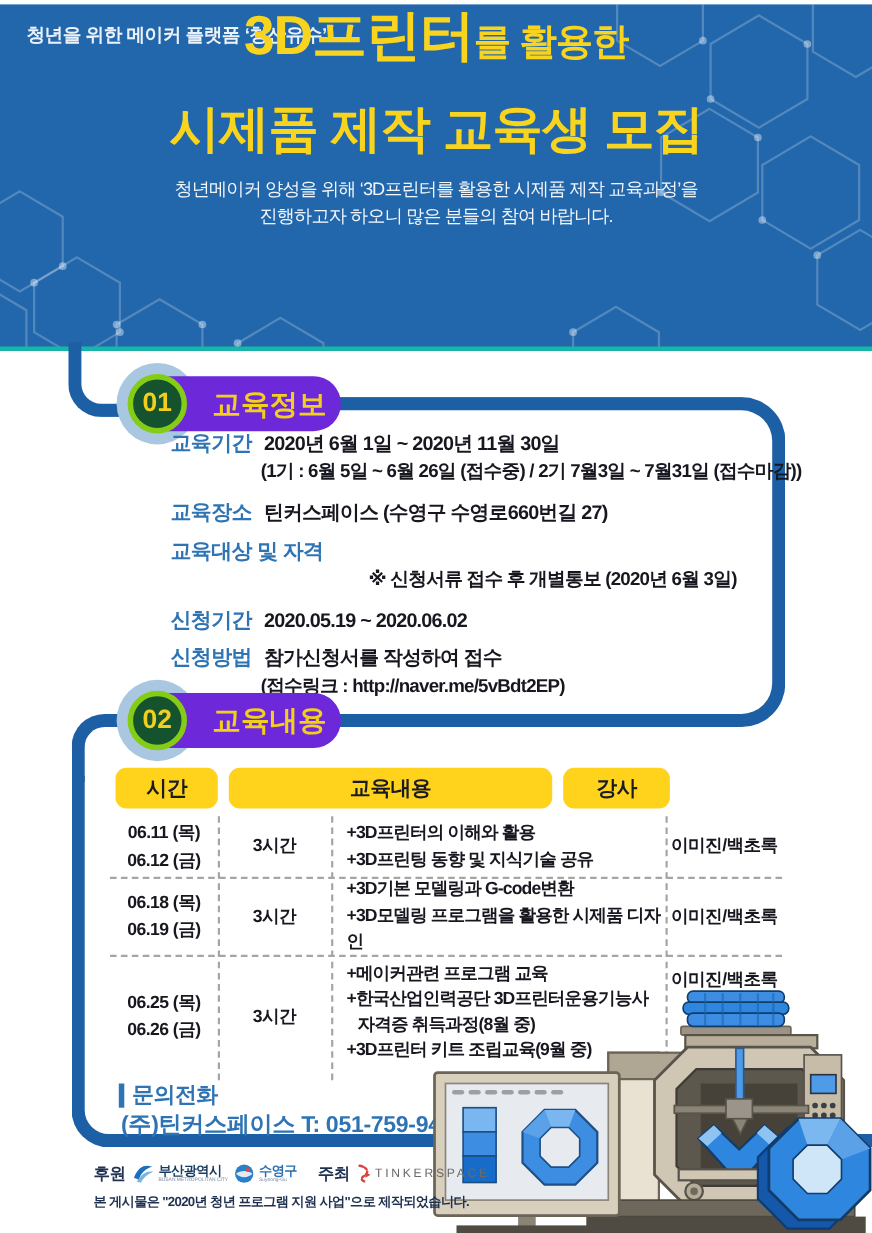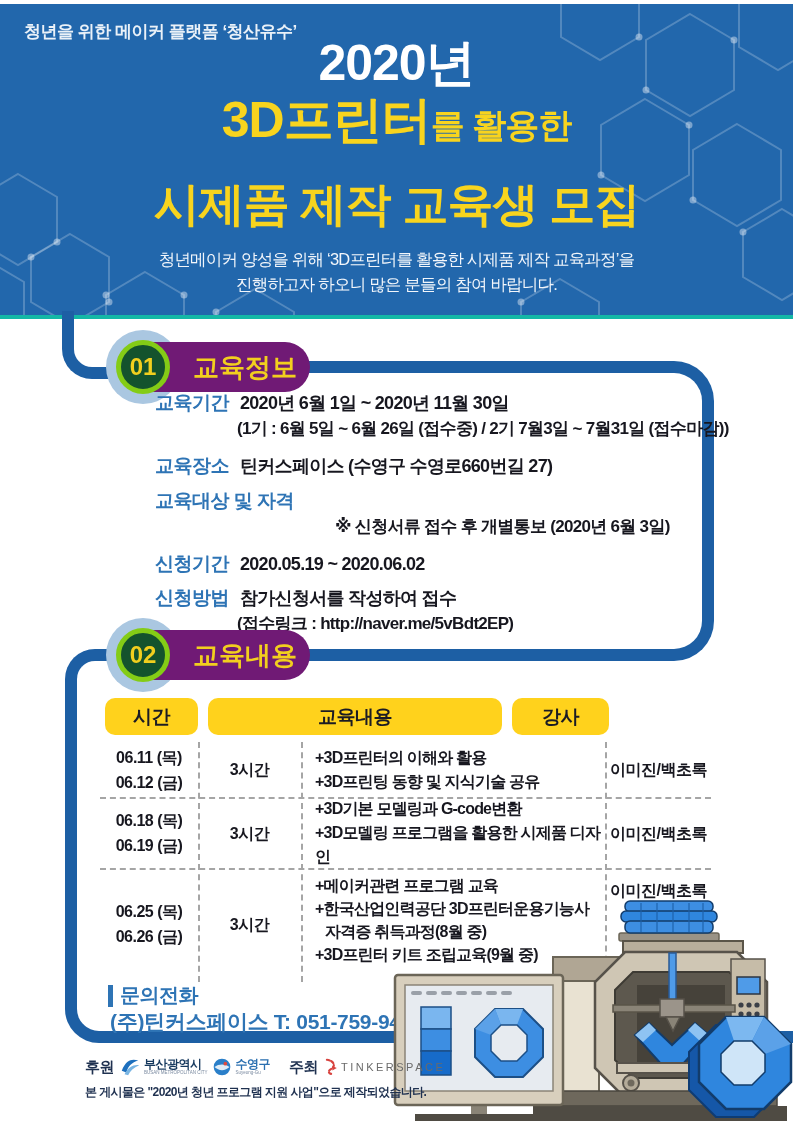--- a/index.html
+++ b/index.html
@@ -20,21 +20,21 @@
 
   
   .frame{position:absolute;box-sizing:border-box;border:0 solid #1d5fa4;z-index:1;}
   .fr-top-connector{left:62px;top:311px;width:84px;height:68px;border-left-width:12px;border-bottom-width:12px;border-bottom-left-radius:30px;}
   .fr-right{left:300px;top:361px;width:414px;height:300px;border-top-width:12px;border-right-width:12px;border-bottom-width:12px;border-radius:0 40px 40px 0;}
   .fr-left-top{left:65px;top:649px;width:80px;height:62px;border-left-width:12px;border-top-width:12px;border-top-left-radius:30px;}
   .fr-left-main{left:65px;top:705px;width:728px;height:338px;border-left-width:12px;border-bottom-width:12px;border-bottom-left-radius:34px;}
 
   
   .halo{position:absolute;width:74px;height:74px;border-radius:50%;background:#aac7e1;z-index:2;}
-  .pill{position:absolute;width:182px;height:50px;border-radius:26px;background:#701a75;z-index:3;
+  .pill{position:absolute;width:182px;height:50px;border-radius:26px;background:#6d28d9;z-index:3;
         display:flex;align-items:center;justify-content:center;padding-left:52px;box-sizing:border-box;
         font-size:26px;font-weight:700;color:#f2cf1e;letter-spacing:0;}
   .ring{position:absolute;width:44px;height:44px;border-radius:50%;border:5px solid #84cc16;background:#14532d;z-index:4;
         display:flex;align-items:center;justify-content:center;font-size:24px;font-weight:700;color:#f2cf1e;}
   .halo1{left:106px;top:330px;} .pill1{left:128px;top:342px;} .ring1{left:116px;top:340px;}
   .halo2{left:106px;top:618px;} .pill2{left:128px;top:630px;} .ring2{left:116px;top:628px;}
 
   
   .s1row{position:absolute;z-index:2;white-space:nowrap;display:flex;align-items:baseline;gap:11px;}
   .lbl{font-size:19px;font-weight:700;color:#2e74b5;letter-spacing:-0.5px;}
@@ -114,21 +114,20 @@
         <circle cx="109" cy="298" r="3.5"></circle>
           <circle cx="106" cy="291" r="3.5"></circle>
           <circle cx="184" cy="291" r="3.5"></circle>
         <circle cx="216" cy="308" r="3.5"></circle>
           <circle cx="521" cy="298" r="3.5"></circle>
           <circle cx="561" cy="-12" r="3.5"></circle>
       </g>
     </svg>
     <div class="tagline">청년을 위한 메이커 플랫폼 ‘청산유수’</div>
     <div class="btitle">
-      <div class="title-year">2020년</div>
       <div class="title-line2"><span>3D프린터</span><span class="suffix">를 활용한</span></div>
       <div class="title-line3">시제품 제작 교육생 모집</div>
       <div class="bdesc">
         <div>청년메이커 양성을 위해 ‘3D프린터를 활용한 시제품 제작 교육과정’을</div>
         <div>진행하고자 하오니 많은 분들의 참여 바랍니다.</div>
       </div>
     </div>
   </div>
 
   <div class="frame fr-top-connector"></div>

